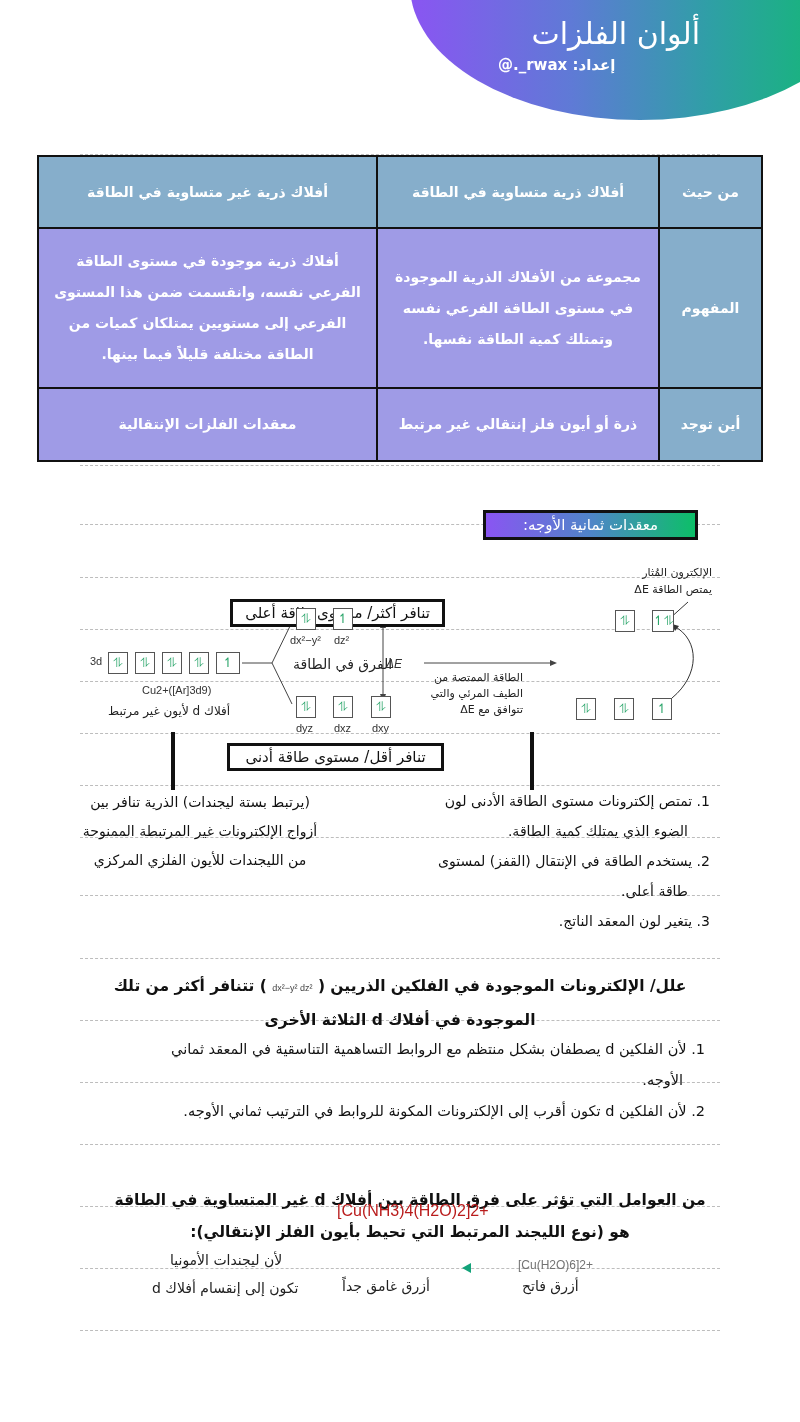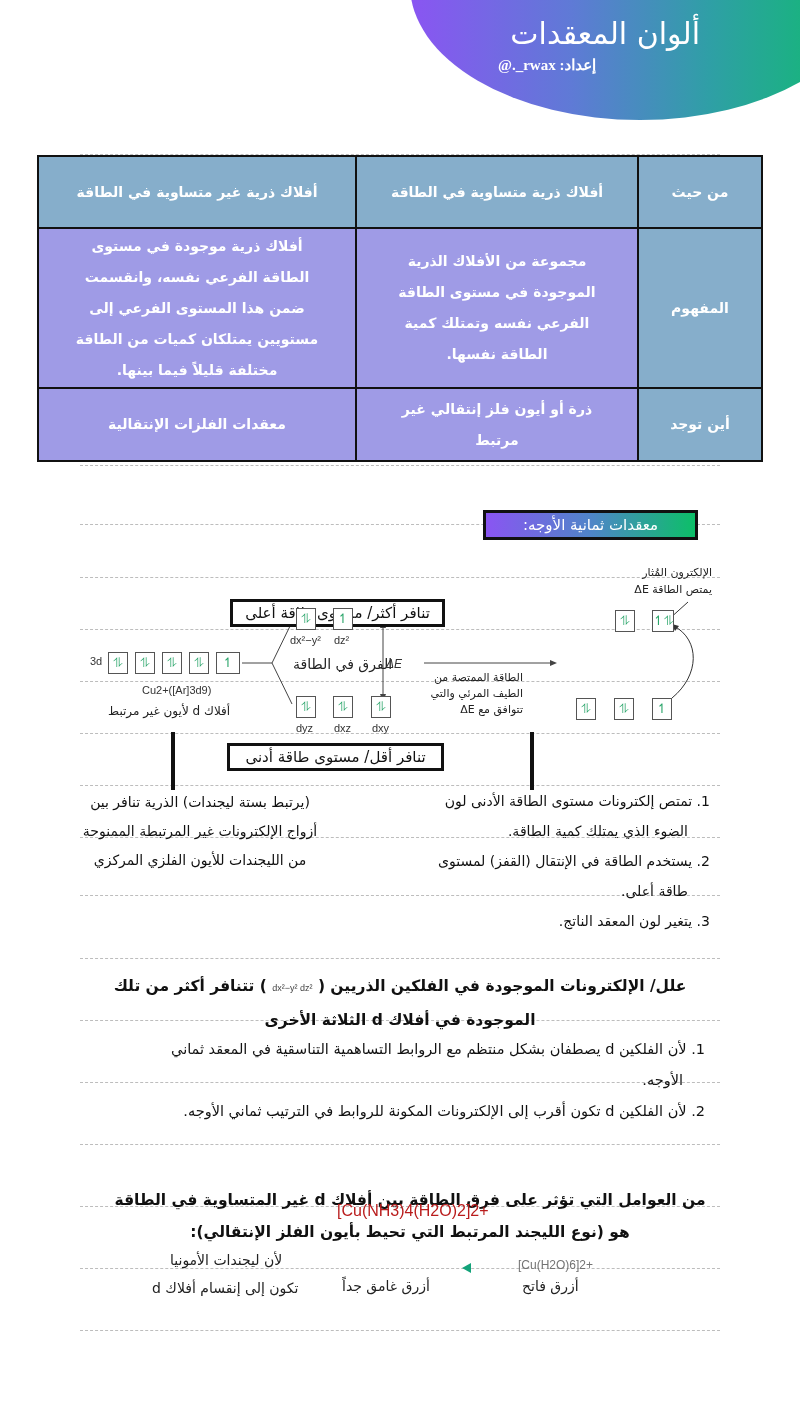--- a/index.html
+++ b/index.html
@@ -21,28 +21,28 @@
   }
 
   .rule { position: absolute; left: 80px; right: 80px; border-top: 1px dashed #bdbdbd; height: 0; }
 
   table.cmp {
     position: absolute; left: 37px; top: 155px; width: 726px; border-collapse: collapse;
     direction: rtl; border: 2px solid #111;
   }
   table.cmp td {
     border: 2px solid #111; text-align: center; vertical-align: middle; color: #fff;
-    font-weight: bold; font-size: 14px; line-height: 31px; padding: 0 30px;
+    font-weight: bold; font-size: 14px; line-height: 31px; padding: 0 14px;
   }
   .c-head { background: #86aecb; }
   .c-purple { background: #9f9be6; }
   tr.r1 td { height: 72px; }
   tr.r2 td { height: 160px; }
   tr.r3 td { height: 73px; }
-  td.col-key { width: 124px; margin-left: 32px; }
+  td.col-key { width: 103px; margin-left: 32px; }
   td.col-a { width: 282px; }
 
   .section-badge {
     position: absolute; left: 483px; top: 510px; width: 215px; height: 30px;
     border: 3px solid #111;
     background: linear-gradient(90deg, #8a55f2 0%, #4f85c9 50%, #0cbf68 100%);
     color: #fff; font-size: 15px; text-align: center; line-height: 24px; direction: rtl;
   }
 
   .diagram { position: absolute; left: 0; top: 560px; width: 800px; height: 210px; }
@@ -63,22 +63,22 @@
   .q-title { position: absolute; left: 90px; width: 620px; direction: rtl; text-align: center;
              font-weight: bold; font-size: 15.5px; line-height: 32px; }
   .small-sub { font-size: 9px; font-weight: normal; color: #444; font-family: "Liberation Sans", sans-serif; }
 
   .formula { position: absolute; font-family: "Liberation Sans", sans-serif; font-size: 12px; color: #737373; white-space: nowrap; }
 </style>
 </head>
 <body>
 
 <div class="header-blob"></div>
-<div class="header-title">ألوان المعقدات</div>
-<div class="header-author" style="direction:rtl;font-family:Liberation Serif, serif;">
+<div class="header-title">ألوان الفلزات</div>
+<div class="header-author" style="direction:rtl;">
   <span>إعداد: rwax_.@</span>
 </div>
 
 <div class="rule" style="top:154px"></div>
 <div class="rule" style="top:465px"></div>
 <div class="rule" style="top:524px"></div>
 <div class="rule" style="top:577px"></div>
 <div class="rule" style="top:629px"></div>
 <div class="rule" style="top:681px"></div>
 <div class="rule" style="top:733px"></div>

